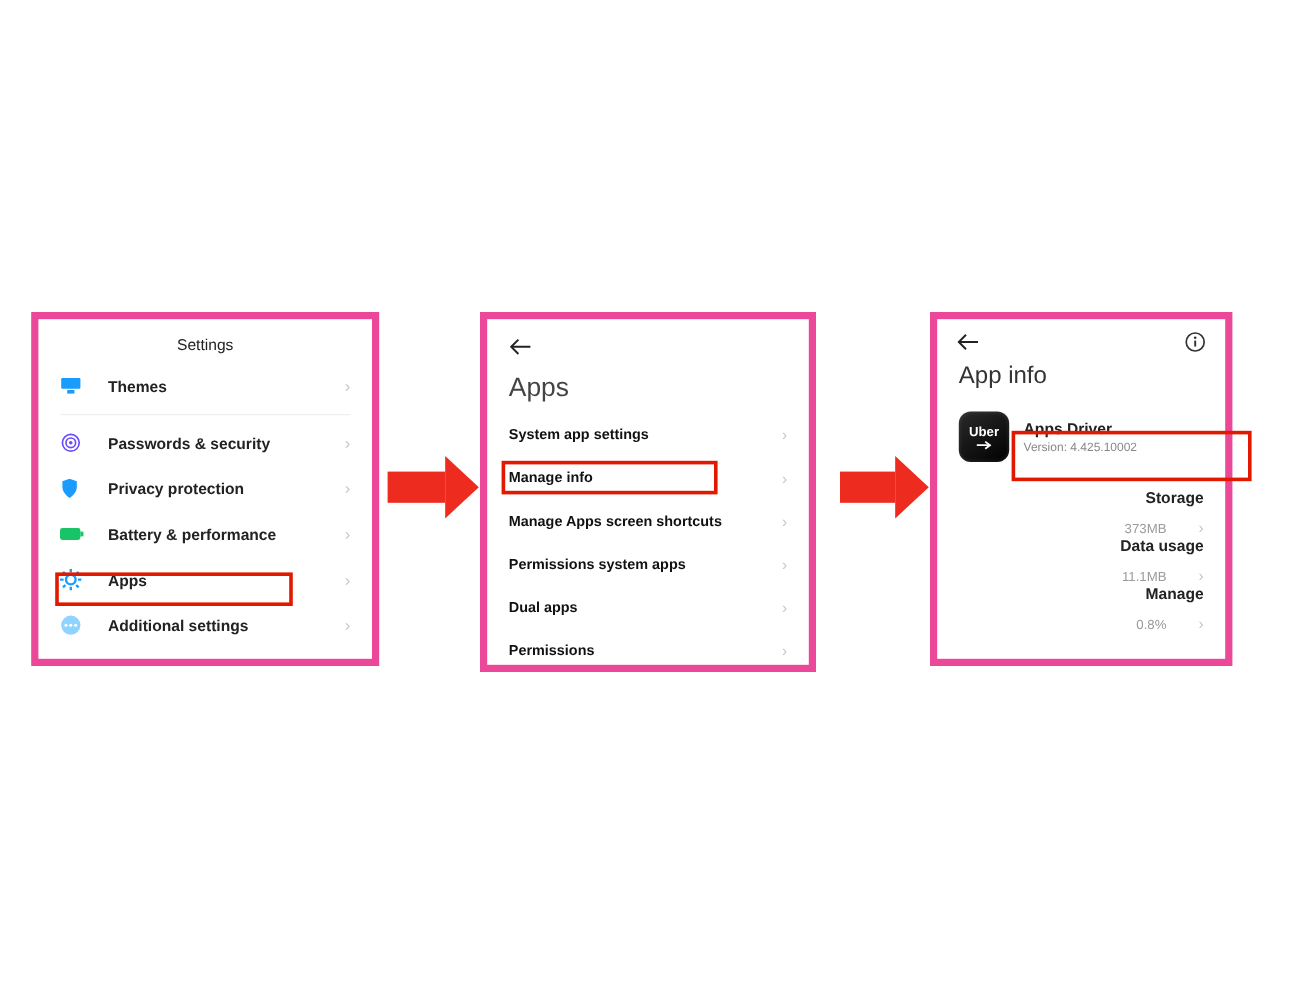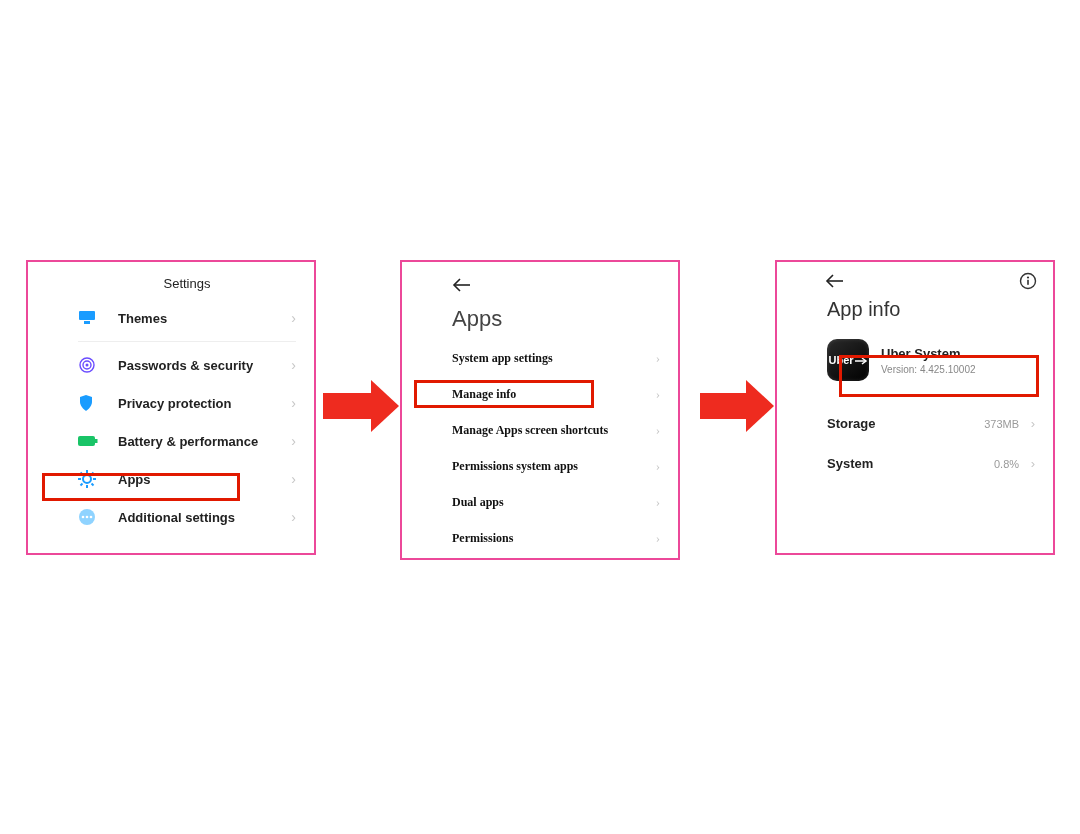--- a/index.html
+++ b/index.html
@@ -14,28 +14,27 @@
   .stage {
     position: absolute;
     left: 0;
     top: 260px;
     width: 1080px;
     height: 300px;
   }
   .panel {
     position: absolute;
     background: #fff;
-    border: 2px solid #ec4899;
+    border: 6px solid #ec4899;
     box-sizing: border-box;
-    padding-left: 32px;
   }
   
   #panel1 { left: 26px; top: 0px; width: 290px; height: 295px; }
   #panel2 { left: 400px; top: 0px; width: 280px; height: 300px; }
-  #panel3 { left: 775px; top: 0px; width: 280px; height: 295px; }
+  #panel3 { left: 775px; top: 0px; width: 252px; height: 295px; }
 
   .title-center {
     text-align: center;
     font-size: 13px;
     font-weight: 500;
     padding-top: 14px;
     padding-bottom: 8px;
   }
   .row {
     position: relative;
@@ -79,21 +78,20 @@
     color: #444;
   }
   .row2 {
     position: relative;
     display:flex; align-items:center; justify-content:space-between;
     height: 36px;
     padding: 0 18px;
     font-size: 12px;
     font-weight: 600;
     color: #111;
-    font-family: Liberation Serif, serif;
   }
   .row2 .chev2 { color: #c7c7c7; font-size: 13px; font-weight: 400; }
 
   
   .p3-top {
     display:flex; align-items:center; justify-content:space-between;
     padding: 10px 16px 4px 16px;
   }
   .p3-title {
     font-size: 20px; font-weight: 400; color:#333;
@@ -103,35 +101,35 @@
     display:flex; align-items:center;
     padding: 0 18px;
     height: 50px;
     margin-bottom: 18px;
   }
   .app-icon {
     width: 42px; height: 42px;
     border-radius: 10px;
     background: linear-gradient(145deg,#2a2a2a,#000);
     color:#fff;
-    display:flex; flex-direction:row; align-items:center; justify-content:center;
+    display:flex; flex-direction:column; align-items:center; justify-content:center;
     font-weight:700; font-size:11px;
     margin-right: 12px;
     flex: 0 0 42px;
     box-shadow: inset 0 0 4px rgba(255,255,255,0.15);
   }
   .app-name { font-size:13px; font-weight:700; }
   .app-version { font-size:10px; color:#888; margin-top:3px; }
   .row3 {
-    display:flex; align-items:center; justify-content:space-between;
+    display:flex; align-items:flex-end; justify-content:space-between;
     height: 40px;
     padding: 0 18px;
-    font-size: 13px; font-weight:600;
-  }
-  .row3 .val { color:#9a9a9a; font-size:11px; font-weight:400; margin-right:8px;}
+    font-size: 13px; font-weight:600;flex-direction:column;
+  }
+  .row3 .val { color:#9a9a9a; font-size:11px; font-weight:400; margin-right:23px;}
   .row3 .chev3 { color:#c7c7c7; font-size:13px; font-weight:400;}
 
   
   .hl {
     position: absolute;
     border: 3px solid #e11900;
     pointer-events: none;
     box-sizing: border-box;
   }
 
@@ -314,34 +312,41 @@
 
     <div class="app-header">
       <div class="app-icon">
         <span>Uber</span>
         <svg width="14" height="8" viewBox="0 0 14 8" style="margin-top:1px">
           <line x1="1" y1="4" x2="12" y2="4" stroke="#fff" stroke-width="1.5"></line>
           <polyline points="8,1 12,4 8,7" fill="none" stroke="#fff" stroke-width="1.5"></polyline>
         </svg>
       </div>
       <div>
-        <div class="app-name">Uber System</div>
+        <div class="app-name">Apps Driver</div>
         <div class="app-version">Version: 4.425.10002</div>
       </div>
     </div>
 
     <div class="row3">
       <span>Storage</span>
       <span>
         <span class="val">373MB</span>
         <span class="chev3">›</span>
       </span>
     </div>
     <div class="row3">
-      <span>System</span>
+      <span>Data usage</span>
+      <span>
+        <span class="val">11.1MB</span>
+        <span class="chev3">›</span>
+      </span>
+    </div>
+    <div class="row3">
+      <span>Manage</span>
       <span>
         <span class="val">0.8%</span>
         <span class="chev3">›</span>
       </span>
     </div>
 
     <div class="hl" style="left:62px; top:93px; width:200px; height:42px;"></div>
   </div>
 
 </div>

